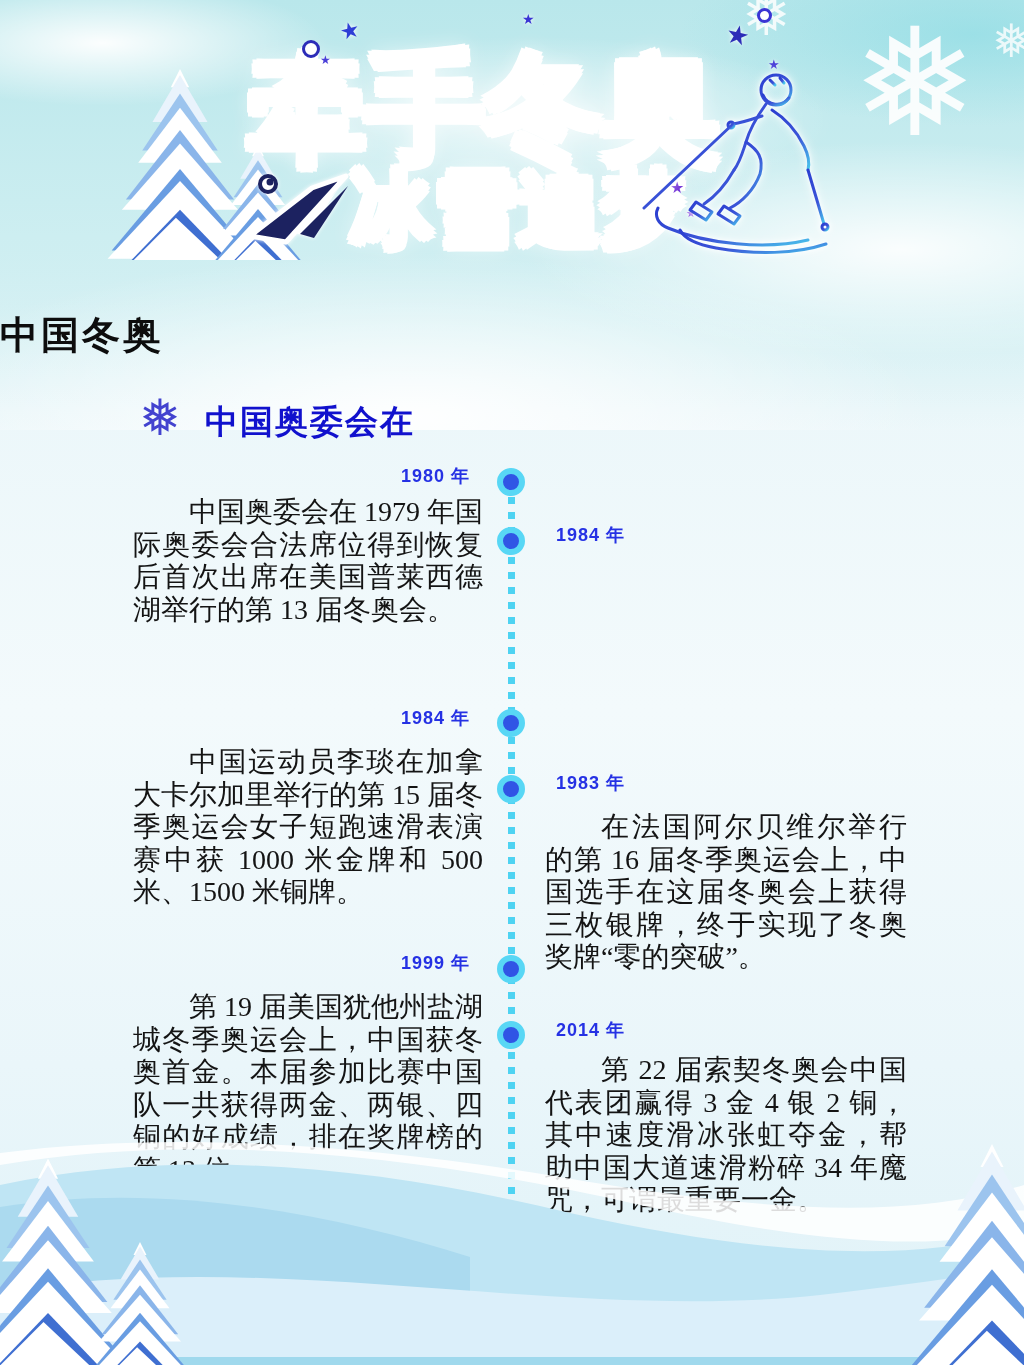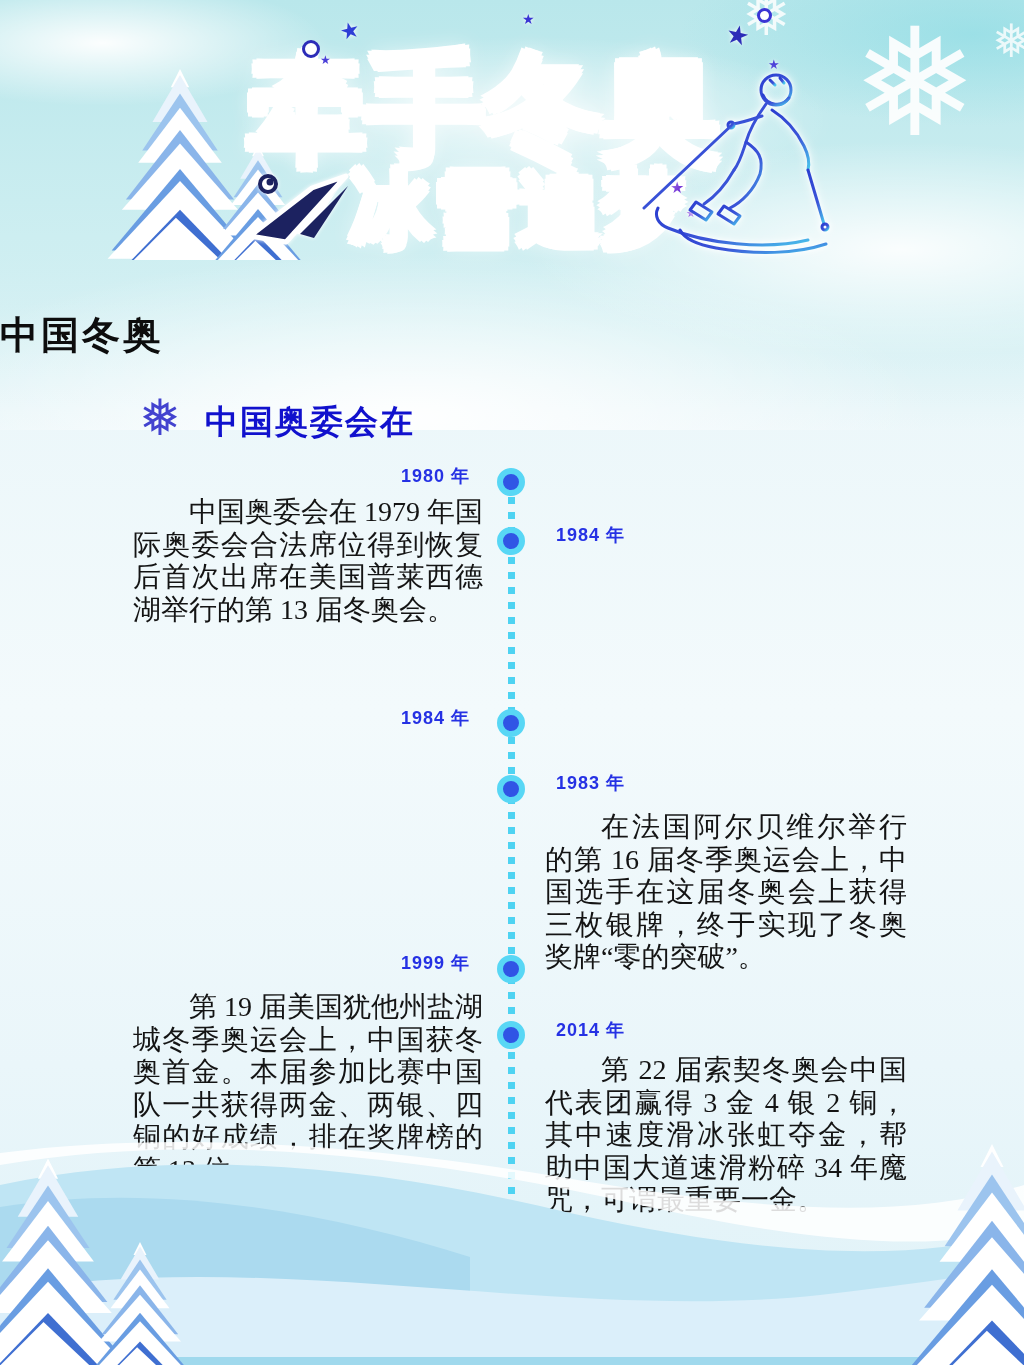--- a/index.html
+++ b/index.html
@@ -165,20 +165,21 @@
   <div class="tl-dot" style="top:775px"></div>
   <div class="tl-dot" style="top:955px"></div>
   <div class="tl-dot" style="top:1021px"></div>
 
   <div class="year left" style="top:464px">1980 年</div>
   <p class="entry left" style="top:496px">中国奥委会在 1979 年国际奥委会合法席位得到恢复后首次出席在美国普莱西德湖举行的第 13 届冬奥会。</p>
 
   <div class="year right" style="top:523px">1984 年</div>
 
   <div class="year left" style="top:706px">1984 年</div>
+  <p class="entry left" style="top:746px">中国运动员李琰在加拿大卡尔加里举行的第 15 届冬季奥运会女子短跑速滑表演赛中获 1000 米金牌和 500 米、1500 米铜牌。</p>
 
   <div class="year right" style="top:771px">1983 年</div>
   <p class="entry right" style="top:811px">在法国阿尔贝维尔举行的第 16 届冬季奥运会上，中国选手在这届冬奥会上获得三枚银牌，终于实现了冬奥奖牌“零的突破”。</p>
 
   <div class="year left" style="top:951px">1999 年</div>
   <p class="entry left" style="top:991px">第 19 届美国犹他州盐湖城冬季奥运会上，中国获冬奥首金。本届参加比赛中国队一共获得两金、两银、四铜的好成绩，排在奖牌榜的第 13 位。</p>
 
   <div class="year right" style="top:1018px">2014 年</div>
   <p class="entry right" style="top:1054px">第 22 届索契冬奥会中国代表团赢得 3 金 4 银 2 铜，其中速度滑冰张虹夺金，帮助中国大道速滑粉碎 34 年魔咒，可谓最重要一金。</p>
 

